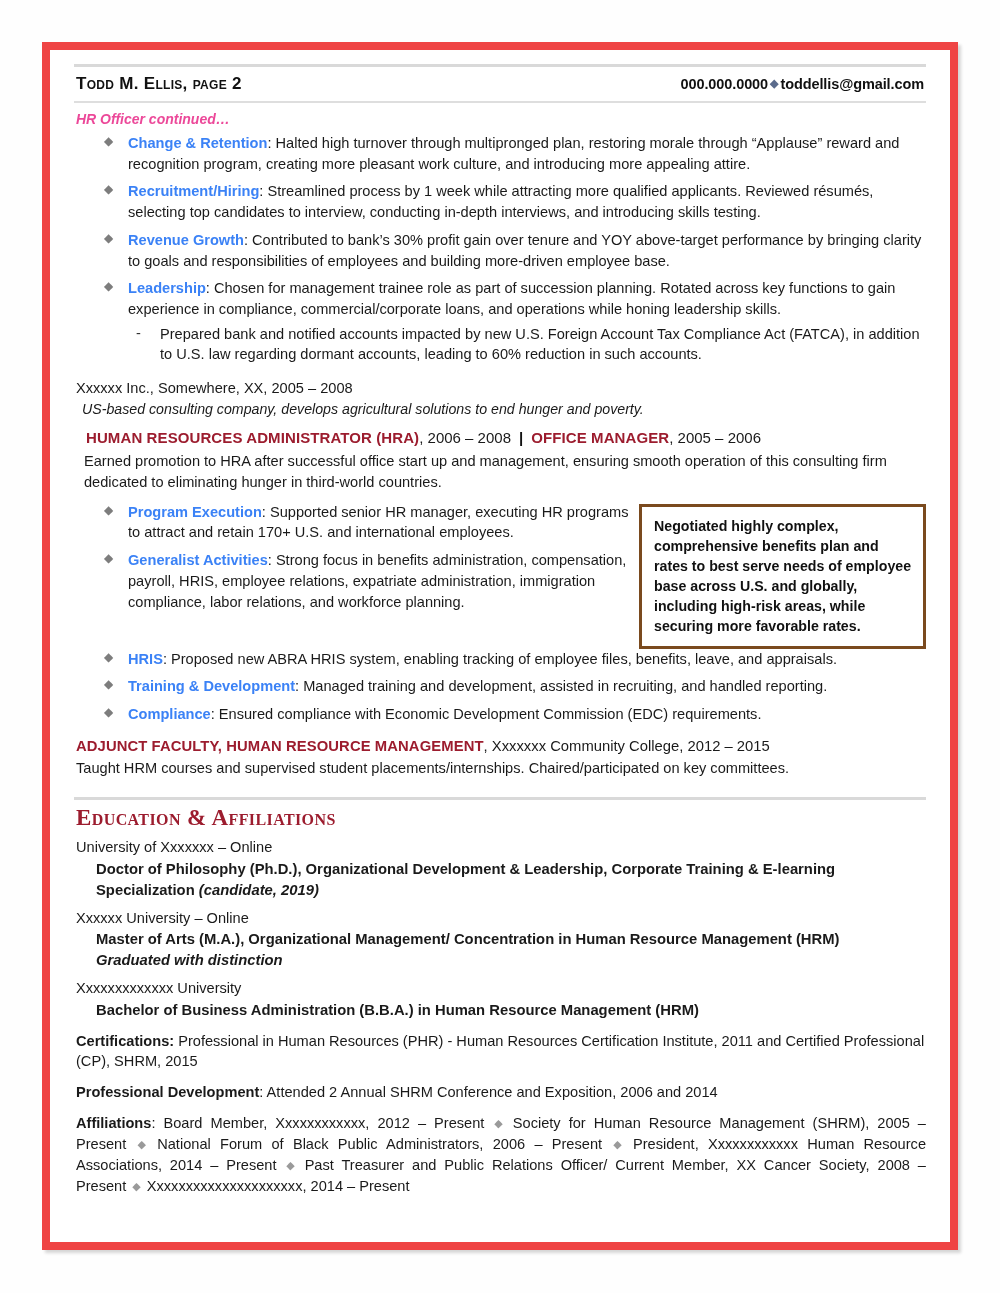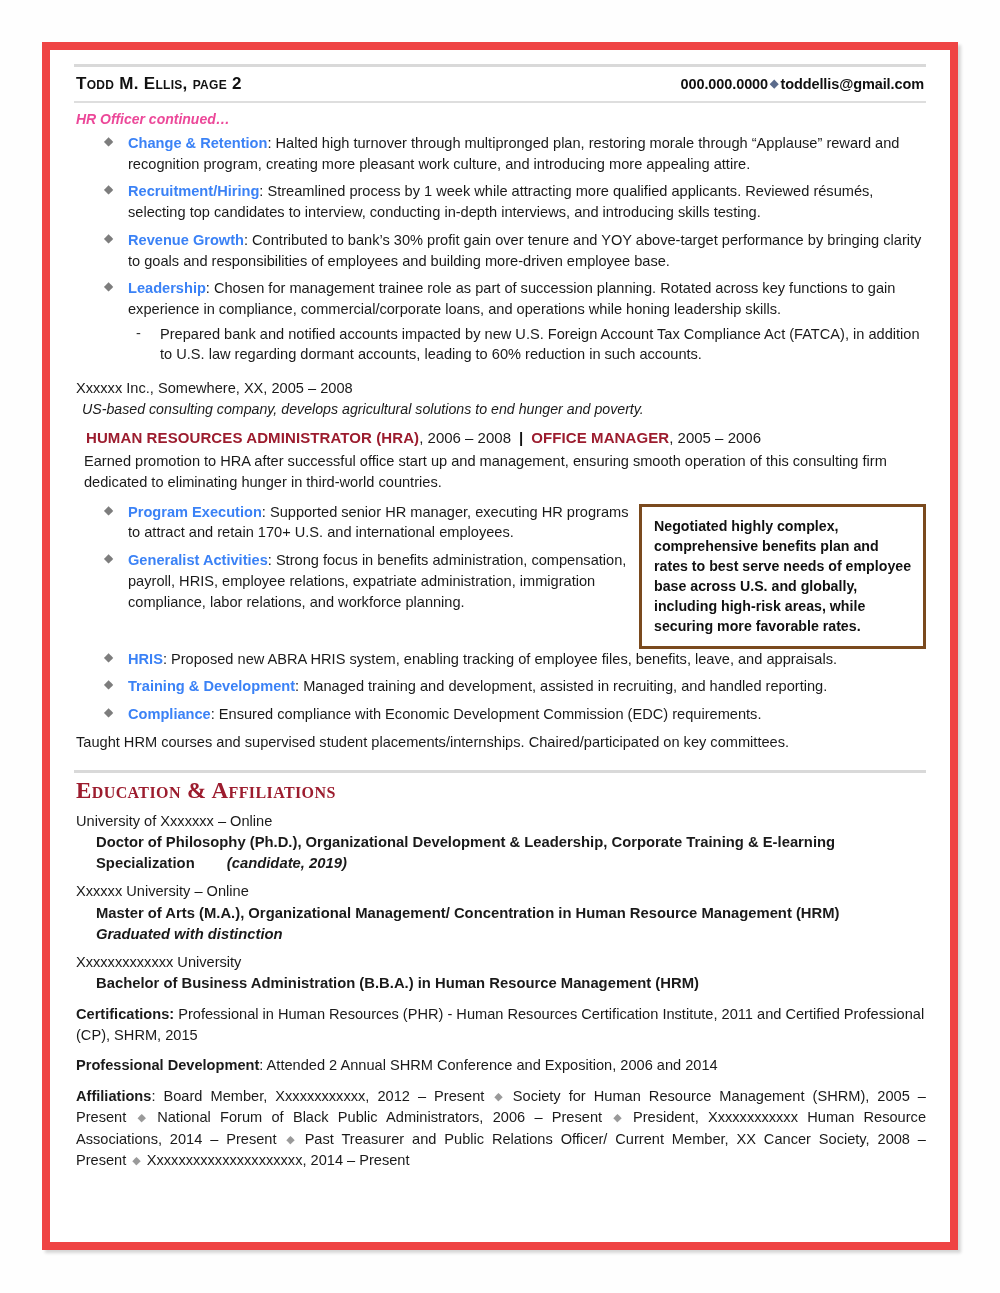--- a/index.html
+++ b/index.html
@@ -215,21 +215,20 @@
   }
   .degree {
     font-size: 14.8px;
     font-weight: bold;
     margin: 1px 0 0 22px;
     line-height: 1.42;
   }
   .degree .note {
     font-weight: bold;
     font-style: italic;
-    padding-left: 28px;
   }
   .honors {
     font-size: 14.8px;
     font-weight: bold;
     font-style: italic;
     margin: 0 0 0 22px;
     line-height: 1.42;
   }
 
   .kv-line {
@@ -330,20 +329,23 @@
         <li>
           <span class="dia">◆</span>
           <span class="lbl">Training &amp; Development</span><span>: Managed training and development, assisted in recruiting, and handled reporting.</span>
         </li>
         <li>
           <span class="dia">◆</span>
           <span class="lbl">Compliance</span><span>: Ensured compliance with Economic Development Commission (EDC) requirements.</span>
         </li>
       </ul>
 
+      <div class="adjunct-line">
+        <span class="jobtitle">ADJUNCT FACULTY, HUMAN RESOURCE MANAGEMENT</span><span>, Xxxxxxx Community College, 2012 – 2015</span>
+      </div>
       <div class="adjunct-desc">Taught HRM courses and supervised student placements/internships. Chaired/participated on key committees.</div>
 
       <div class="section-rule"></div>
       <div class="section-title">Education &amp; Affiliations</div>
 
       <div class="school">University of Xxxxxxx – Online</div>
       <div class="degree">
         <span>Doctor of Philosophy (Ph.D.), Organizational Development &amp; Leadership, Corporate Training &amp; E-learning Specialization</span><span class="note"> (candidate, 2019)</span>
       </div>
 

